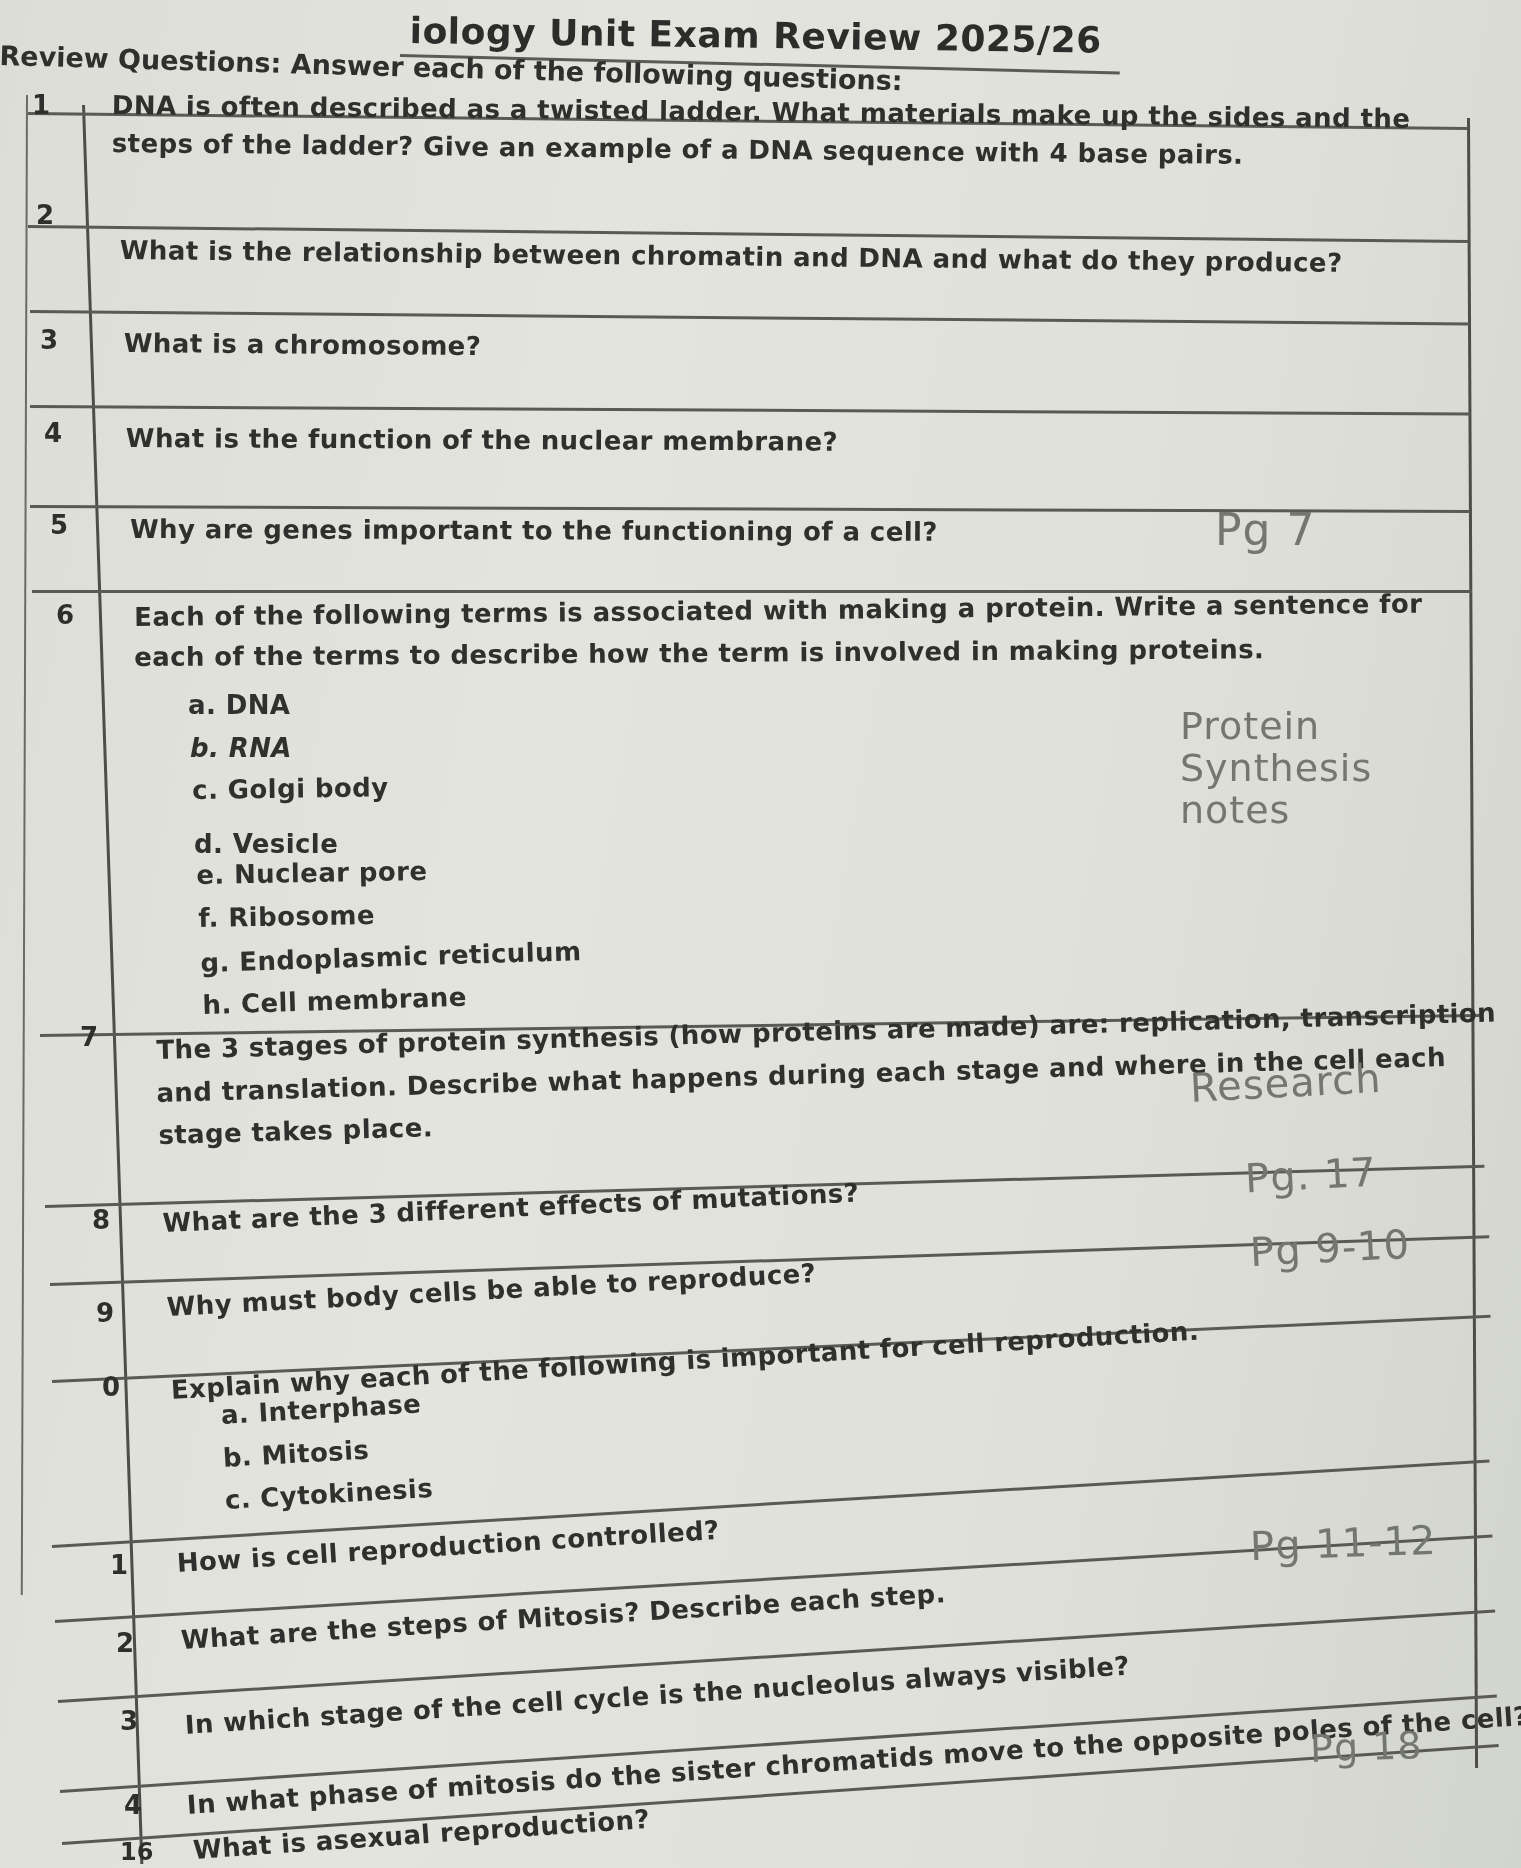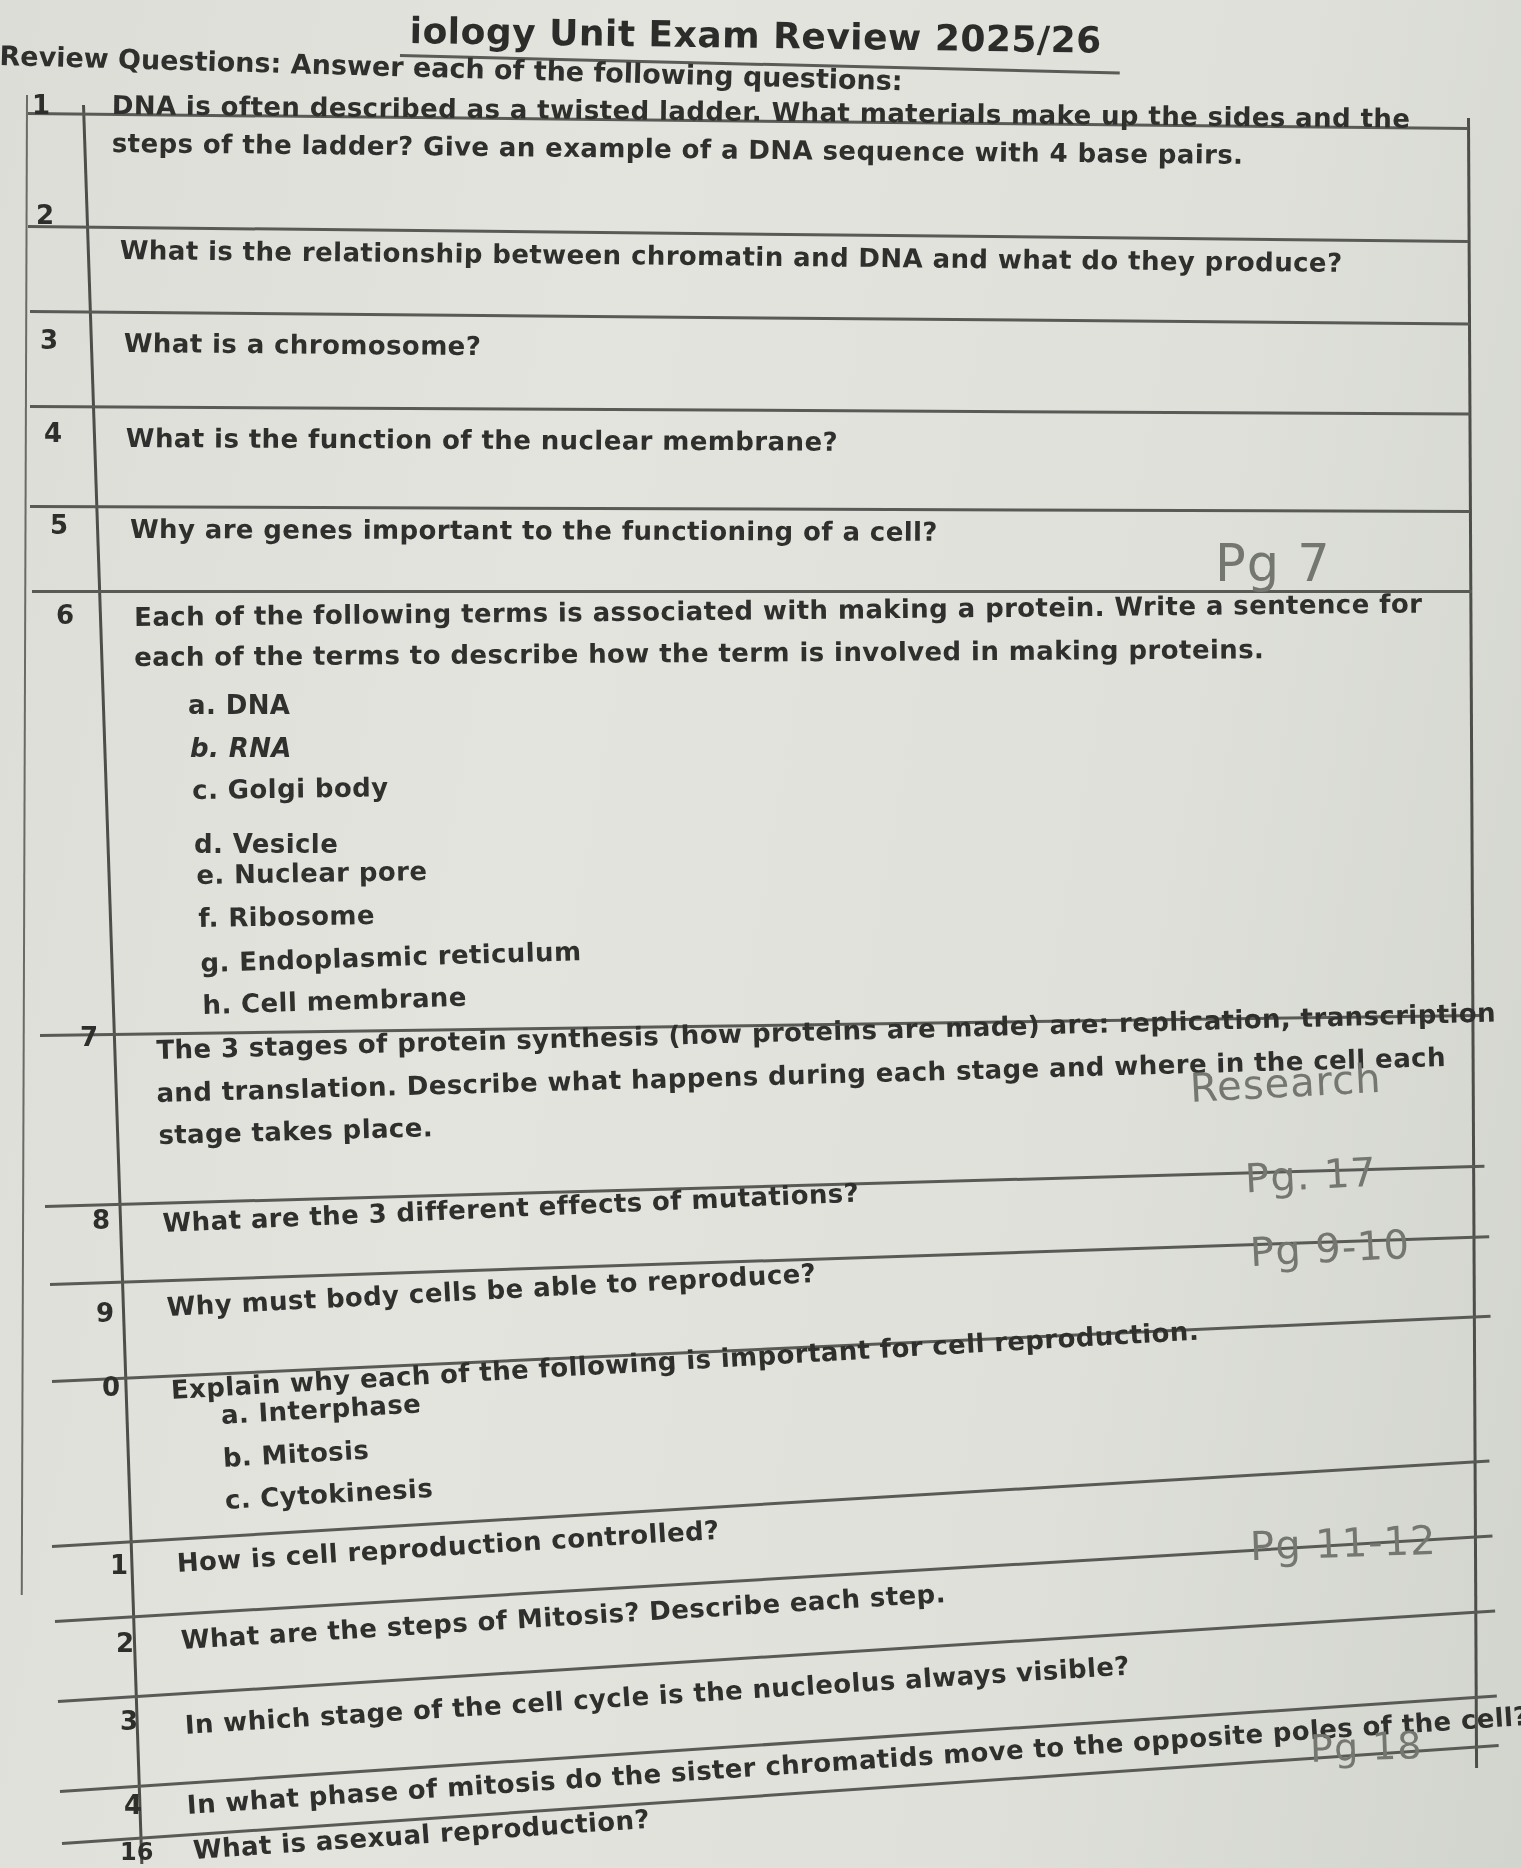--- a/index.html
+++ b/index.html
@@ -104,34 +104,39 @@
   <div class="qnum" style="left:40px; top:325px;">3</div>
   <div class="qtext" style="left:124px; top:328px; transform:rotate(0.5deg);">What is a chromosome?</div>
   <div class="answer-area" style="left:90px; top:360px; width:1370px; height:40px;"></div>
 
   <div class="qnum" style="left:44px; top:418px;">4</div>
   <div class="qtext" style="left:126px; top:423px; transform:rotate(0.3deg);">What is the function of the nuclear membrane?</div>
   <div class="answer-area" style="left:90px; top:455px; width:1370px; height:45px;"></div>
 
   <div class="qnum" style="left:50px; top:510px;">5</div>
   <div class="qtext" style="left:130px; top:514px; transform:rotate(0.2deg);">Why are genes important to the functioning of a cell?</div>
-  <div class="hand" style="left:1215px; top:534px; font-size:51px;">Pg 7</div>
+  <div class="hand" style="left:1215px; top:504px; font-size:44px;">Pg 7</div>
   <div class="answer-area" style="left:90px; top:550px; width:1370px; height:35px;"></div>
 
   <div class="qnum" style="left:56px; top:600px;">6</div>
   <div class="qtext" style="left:134px; top:602px; transform:rotate(-0.6deg);">Each of the following terms is associated with making a protein.  Write a sentence for</div>
   <div class="qtext" style="left:134px; top:642px; transform:rotate(-0.4deg);">each of the terms to describe how the term is involved in making proteins.</div>
   <div class="sub" style="left:188px; top:690px;">a.  DNA</div>
   <div class="sub" style="left:190px; top:733px;font-style:italic;">b.  RNA</div>
   <div class="sub" style="left:192px; top:775px; transform:rotate(-0.8deg);">c.  Golgi body</div>
   <div class="sub" style="left:194px; top:817px;margin-top:12px;">d.  Vesicle</div>
   <div class="sub" style="left:196px; top:860px; transform:rotate(-1deg);">e.  Nuclear pore</div>
   <div class="sub" style="left:198px; top:903px; transform:rotate(-1deg);">f.  Ribosome</div>
   <div class="sub" style="left:200px; top:948px; transform:rotate(-1.8deg);">g.  Endoplasmic reticulum</div>
   <div class="sub" style="left:202px; top:990px; transform:rotate(-1.8deg);">h.  Cell membrane</div>
+  <div class="hand" style="left:1180px; top:705px; font-size:38px; line-height:42px;">
+    <div>Protein</div>
+    <div>Synthesis</div>
+    <div>notes</div>
+  </div>
   <div class="answer-area" style="left:560px; top:690px; width:600px; height:320px;"></div>
 
   <div class="qnum" style="left:80px; top:1022px;">7</div>
   <div class="qtext" style="left:156px; top:1035px; transform:rotate(-1.6deg);">The 3 stages of protein synthesis (how proteins are made) are: replication, transcription</div>
   <div class="qtext" style="left:156px; top:1078px; transform:rotate(-1.6deg);">and translation.  Describe what happens during each stage and where in the cell each</div>
   <div class="qtext" style="left:158px; top:1120px; transform:rotate(-1.6deg);">stage takes place.</div>
   <div class="hand" style="left:1190px; top:1060px; font-size:40px; transform:rotate(-3deg);">Research</div>
   <div class="answer-area" style="left:560px; top:1120px; width:900px; height:60px;"></div>
 
   <div class="qnum" style="left:92px; top:1205px;">8</div>

